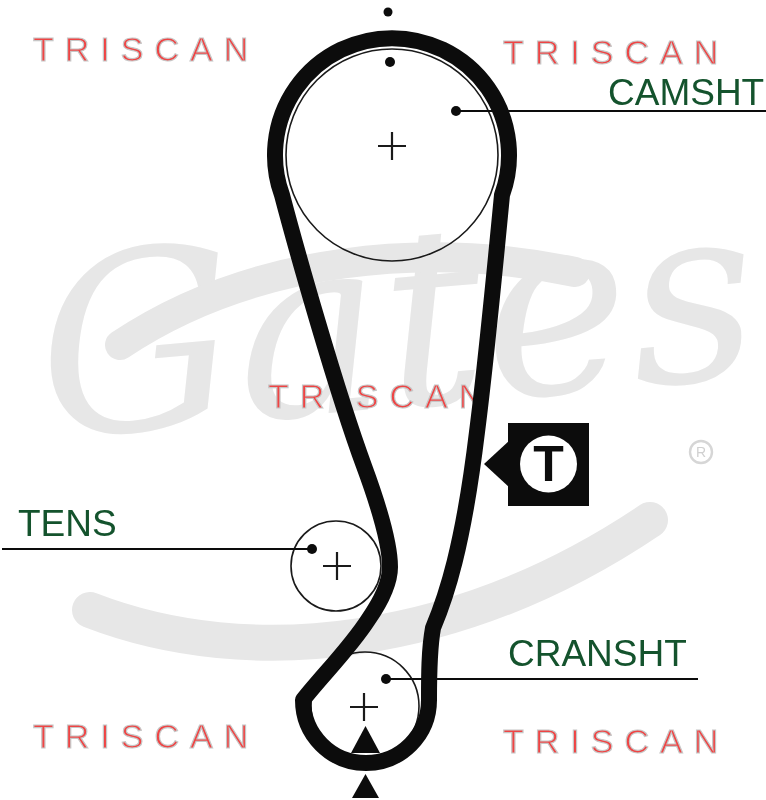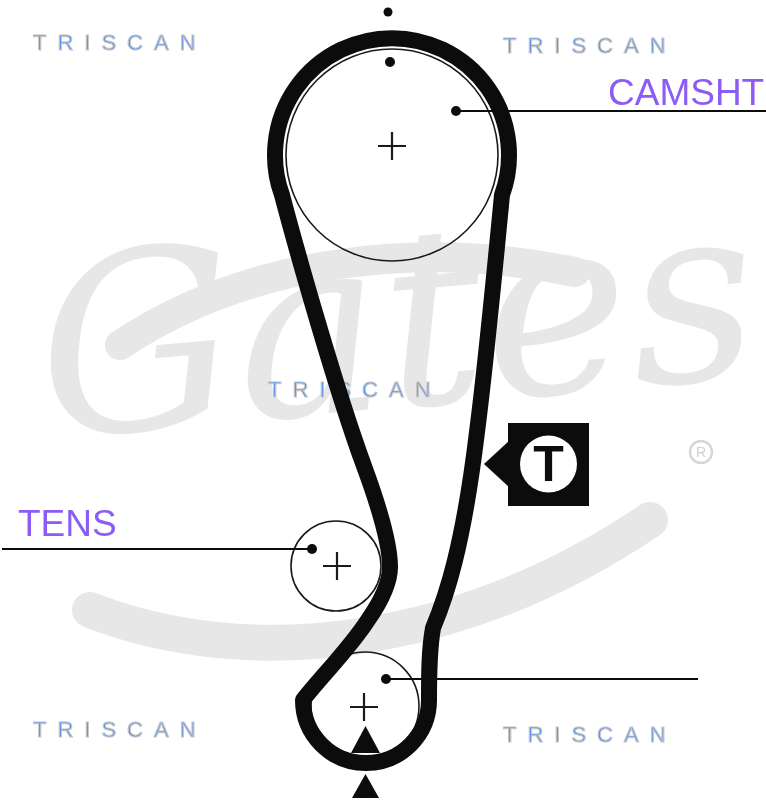--- a/index.html
+++ b/index.html
@@ -8,24 +8,24 @@
     width:766px;height:800px;
     background:#ffffff;
     overflow:hidden;
     font-family:"Liberation Sans",sans-serif;
   }
   
   #watermarks{position:absolute;inset:0;}
   .wm-triscan{
     position:absolute;
     font-family:"Liberation Sans",sans-serif;
-    font-size:22px;
+    font-size:34px;
     letter-spacing:11px;
     font-weight:400;
-    color:#3b82f6;
+    color:#ef4444;
     -webkit-text-stroke:1.2px #c7c7c7;
     white-space:nowrap;
     user-select:none;
     text-align:right;
   }
   .wm-tl{left:33px;top:30px;}
   .wm-tr{left:503px;top:33px;}
   .wm-mid{left:268px;top:377px;}
   .wm-bl{left:33px;top:717px;}
   .wm-br{left:503px;top:722px;}
@@ -43,21 +43,21 @@
     user-select:none;
   }
   #wm-svg{position:absolute;left:0;top:0;}
   
   #diagram{position:absolute;left:0;top:0;}
   
   .lbl{
     position:absolute;
     font-family:"Liberation Sans",sans-serif;
     font-size:37px;
-    color:#8b5cf6;
+    color:#14532d;
     white-space:nowrap;
     user-select:none;
   }
   #lbl-camsht{left:608px;top:72px;}
   #lbl-tens{left:18px;top:503px;}
   #lbl-cransht{left:508px;top:633px;}
   .t-letter{
     font-family:"Liberation Sans",sans-serif;
     font-weight:700;
     font-size:50px;
@@ -122,13 +122,14 @@
     <rect x="508" y="423" width="81" height="83" fill="#0c0c0c"></rect>
     <circle cx="548.5" cy="464" r="28.5" fill="#ffffff"></circle>
     <text class="t-letter" x="548.5" y="481" text-anchor="middle" fill="#0c0c0c">T</text>
 
     <path d="M365.5 726 L380 753 L351 753 Z" fill="#0c0c0c"></path>
     <path d="M365.5 774 L379 798 L352 798 Z" fill="#0c0c0c"></path>
   </svg>
 
   <div class="lbl" id="lbl-camsht">CAMSHT</div>
   <div class="lbl" id="lbl-tens">TENS</div>
+  <div class="lbl" id="lbl-cransht">CRANSHT</div>
 </div>
 
 </body></html>

